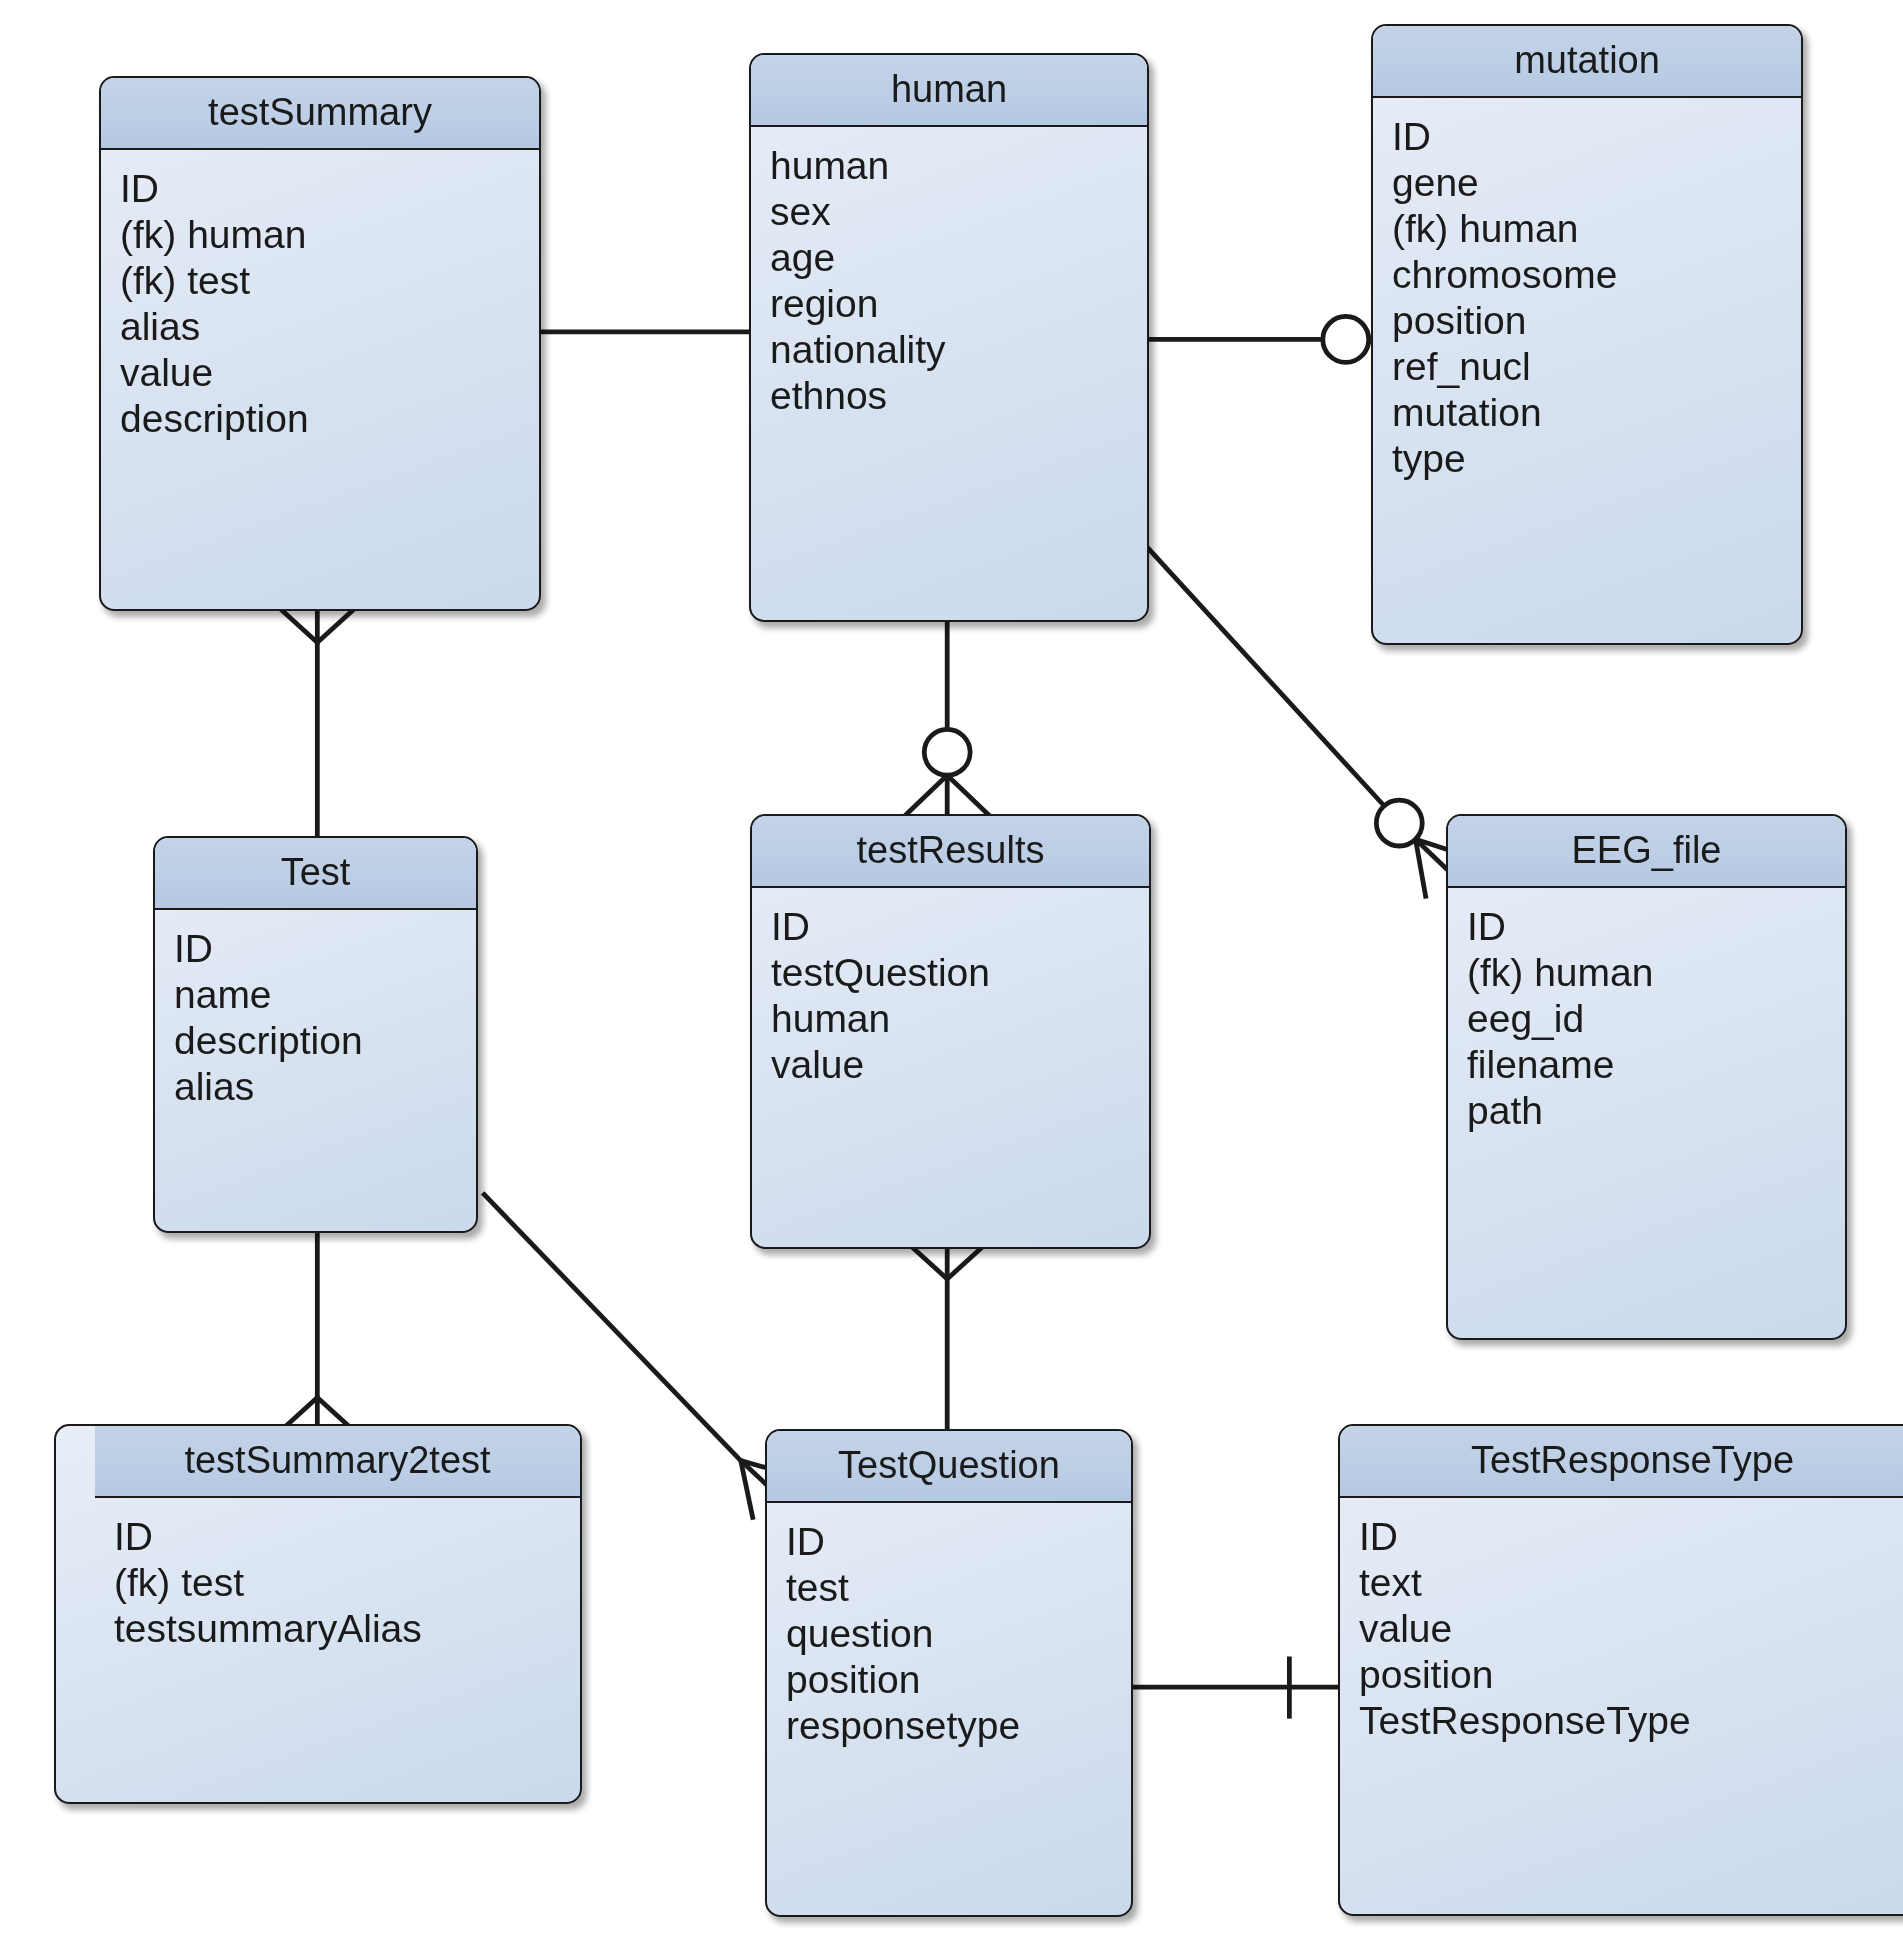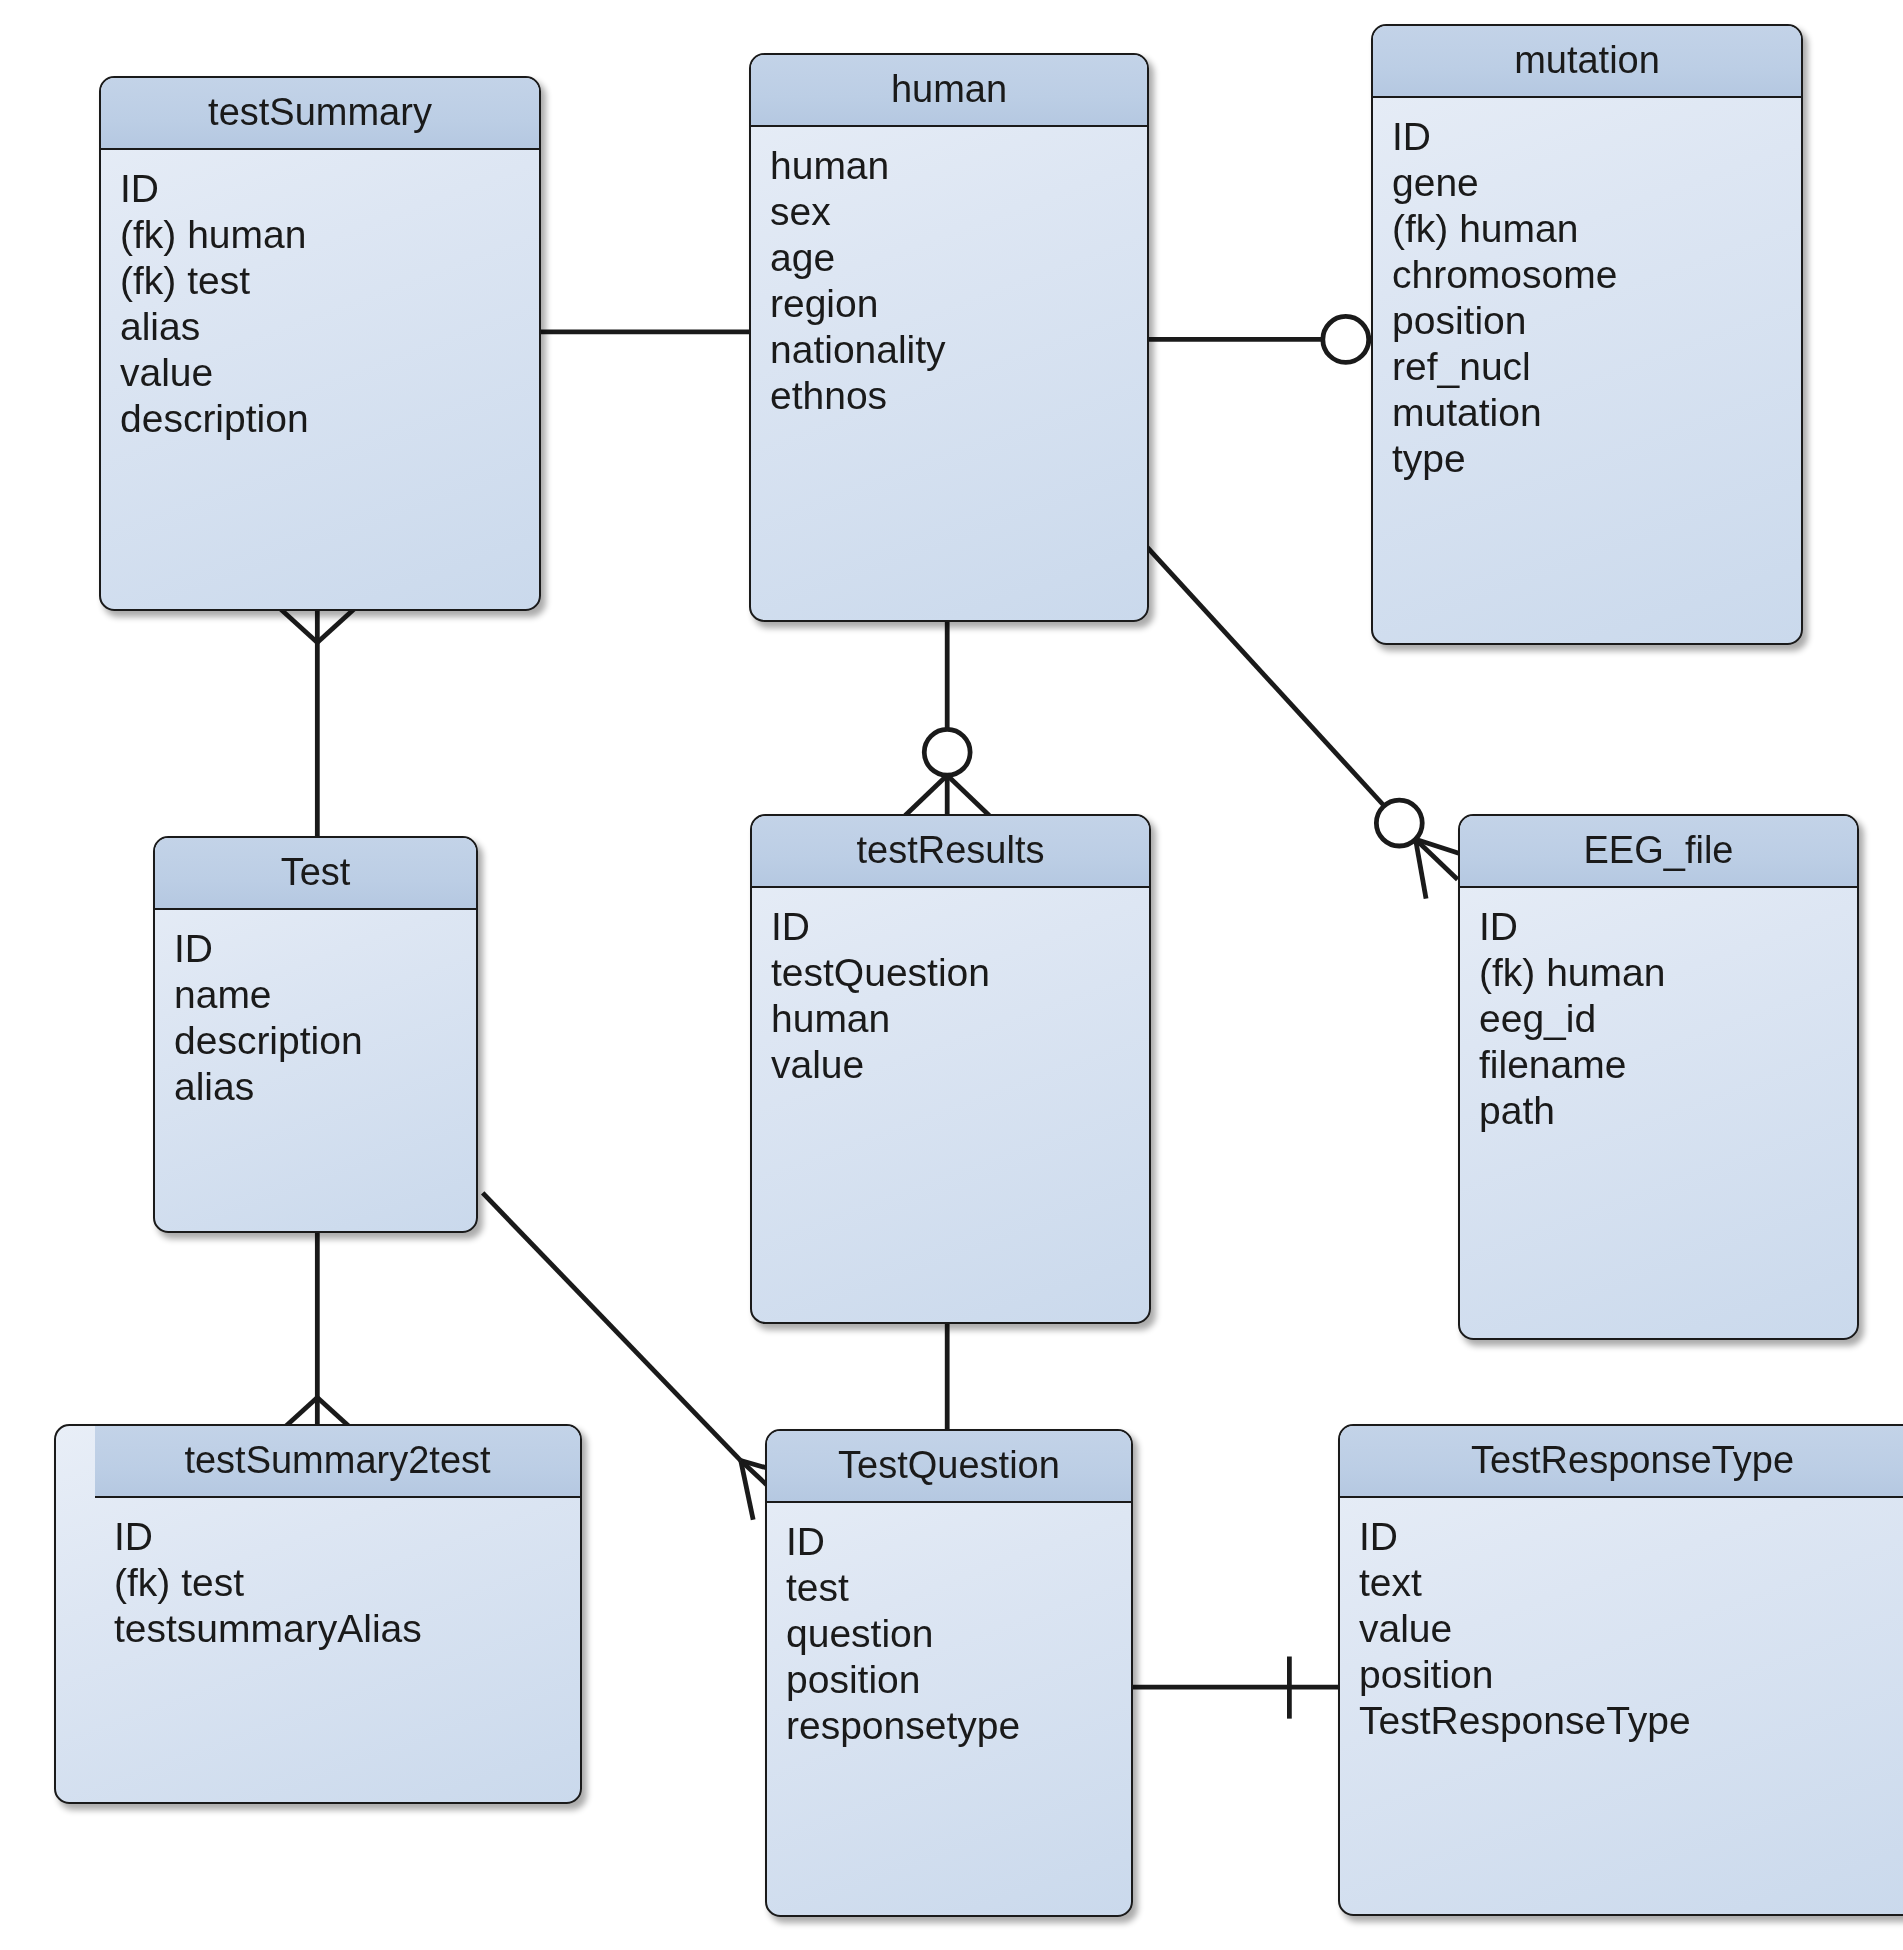--- a/index.html
+++ b/index.html
@@ -131,31 +131,31 @@
   <div class="entity" style="left:153px;top:836px;width:325px;height:397px;">
     <div class="hdr">Test</div>
     <div class="fields">
       <div class="f">ID</div>
       <div class="f">name</div>
       <div class="f">description</div>
       <div class="f">alias</div>
     </div>
   </div>
 
-  <div class="entity" style="left:750px;top:814px;width:401px;height:510px;">
+  <div class="entity" style="left:750px;top:814px;width:401px;height:435px;">
     <div class="hdr">testResults</div>
     <div class="fields">
       <div class="f">ID</div>
       <div class="f">testQuestion</div>
       <div class="f">human</div>
       <div class="f">value</div>
     </div>
   </div>
 
-  <div class="entity" style="left:1446px;top:814px;width:401px;height:526px;margin-left:12px;">
+  <div class="entity" style="left:1446px;top:814px;width:401px;height:526px;">
     <div class="hdr">EEG_file</div>
     <div class="fields">
       <div class="f">ID</div>
       <div class="f">(fk) human</div>
       <div class="f">eeg_id</div>
       <div class="f">filename</div>
       <div class="f">path</div>
     </div>
   </div>
 

